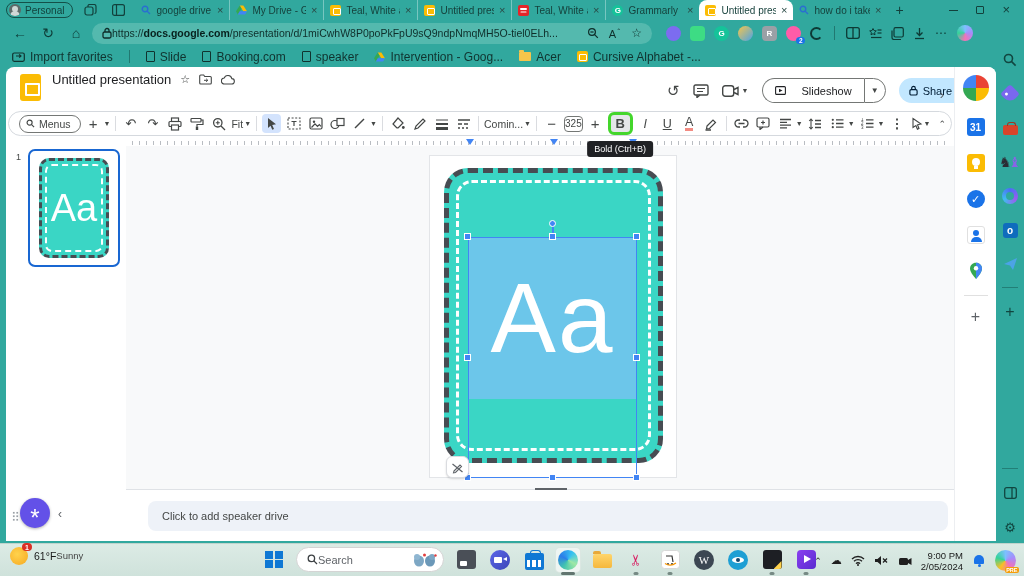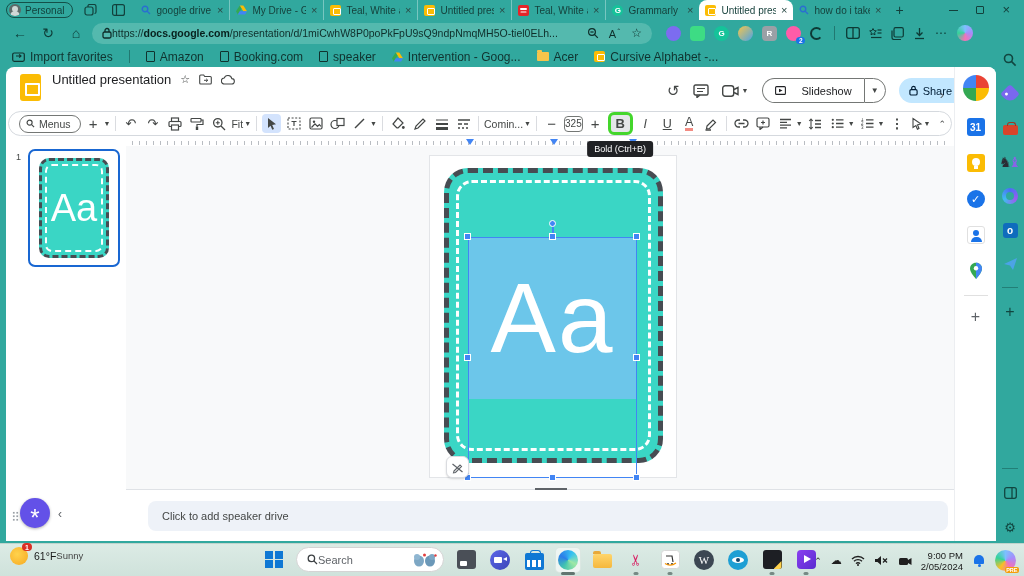--- a/index.html
+++ b/index.html
@@ -341,21 +341,21 @@
   <span class="bm">
     <svg width="13" height="11" viewBox="0 0 13 11">
         <rect x="0.7" y="2" width="11.6" height="8.3" rx="1.5" fill="none" stroke="#10332f" stroke-width="1.2"></rect>
         <path d="M4 5 h5 M7.2 3.4 L9 5 L7.2 6.6" fill="none" stroke="#10332f" stroke-width="1.1"></path>
       </svg>
     <span>Import favorites</span>
   </span>
   <span class="bm-div"></span>
   <span class="bm">
       <span class="bm-page"></span>
-      <span>Amazon</span>
+      <span>Slide</span>
     </span>
   <span class="bm">
       <span class="bm-page"></span>
       <span>Booking.com</span>
     </span>
   <span class="bm">
       <span class="bm-page"></span>
       <span>speaker</span>
     </span>
   <span class="bm">

